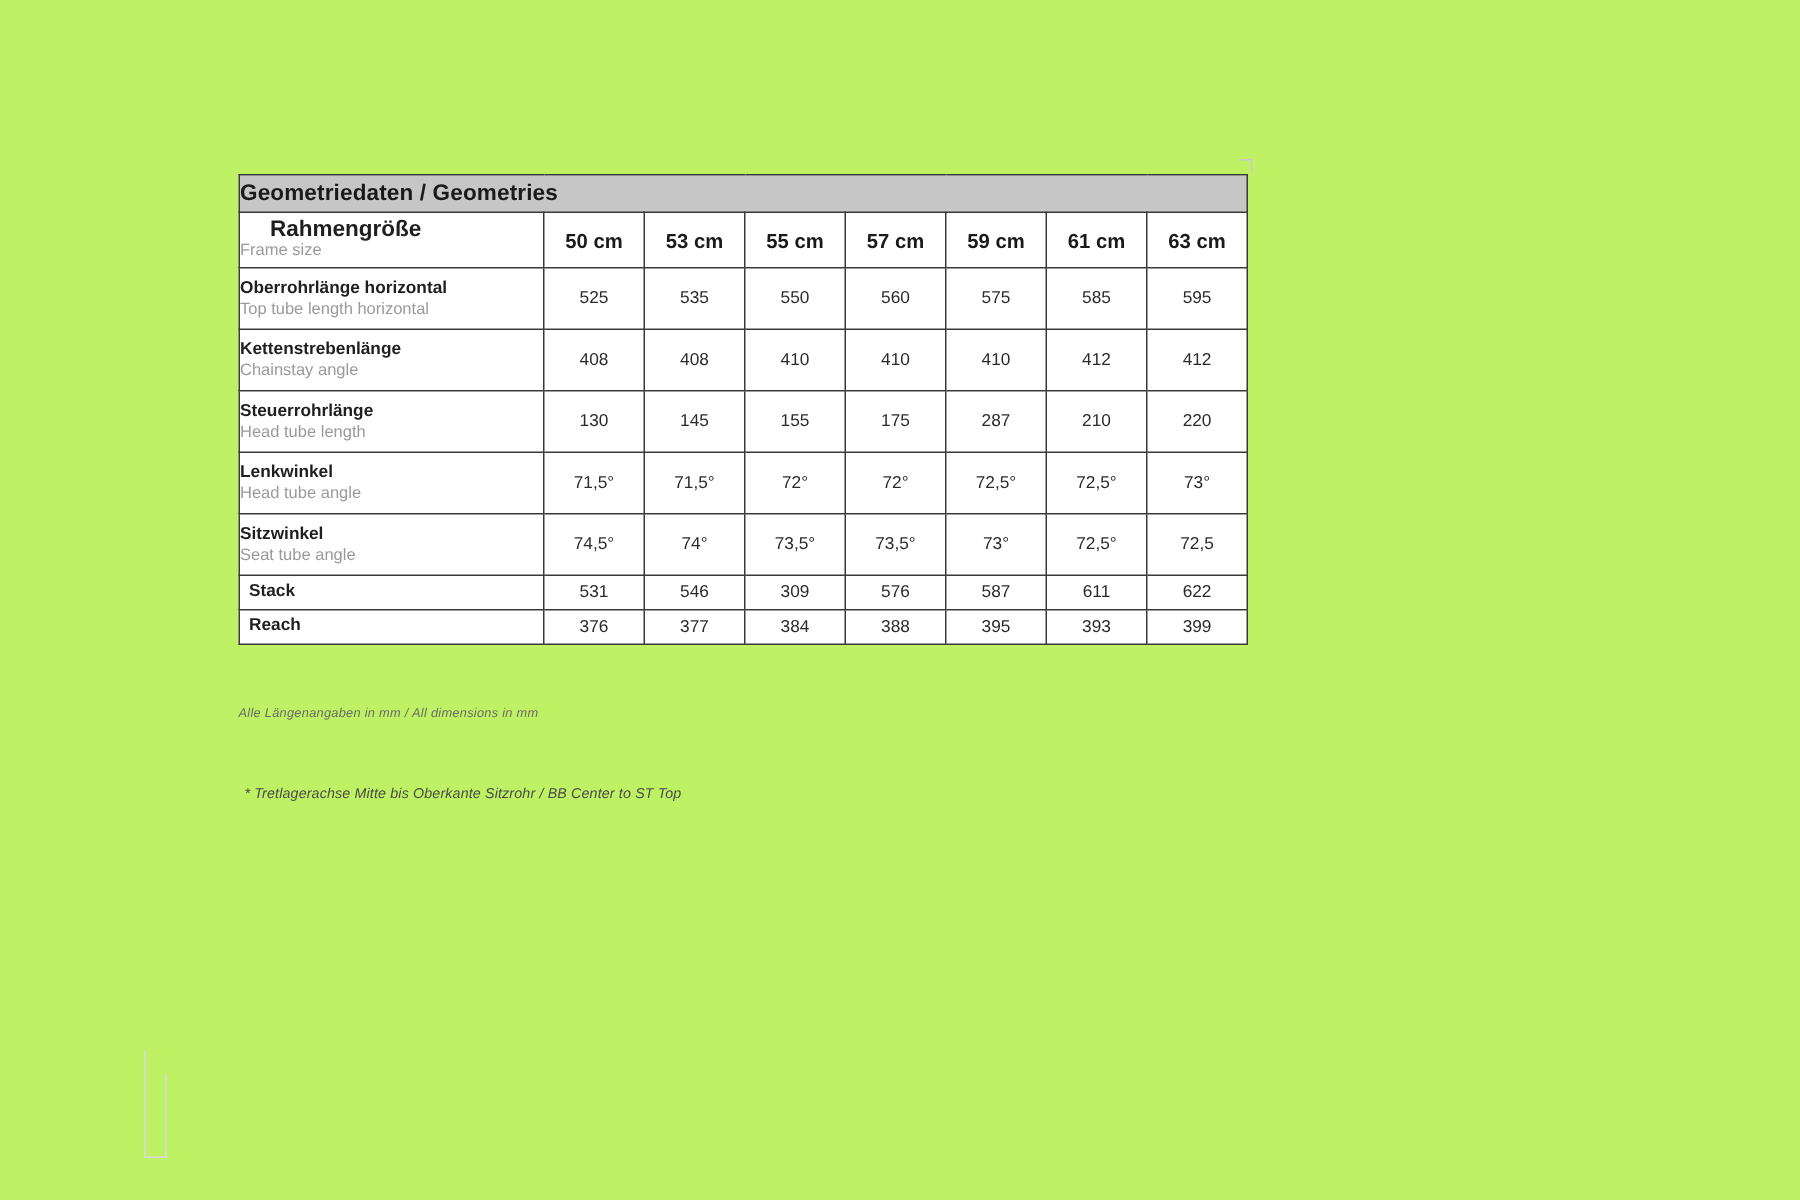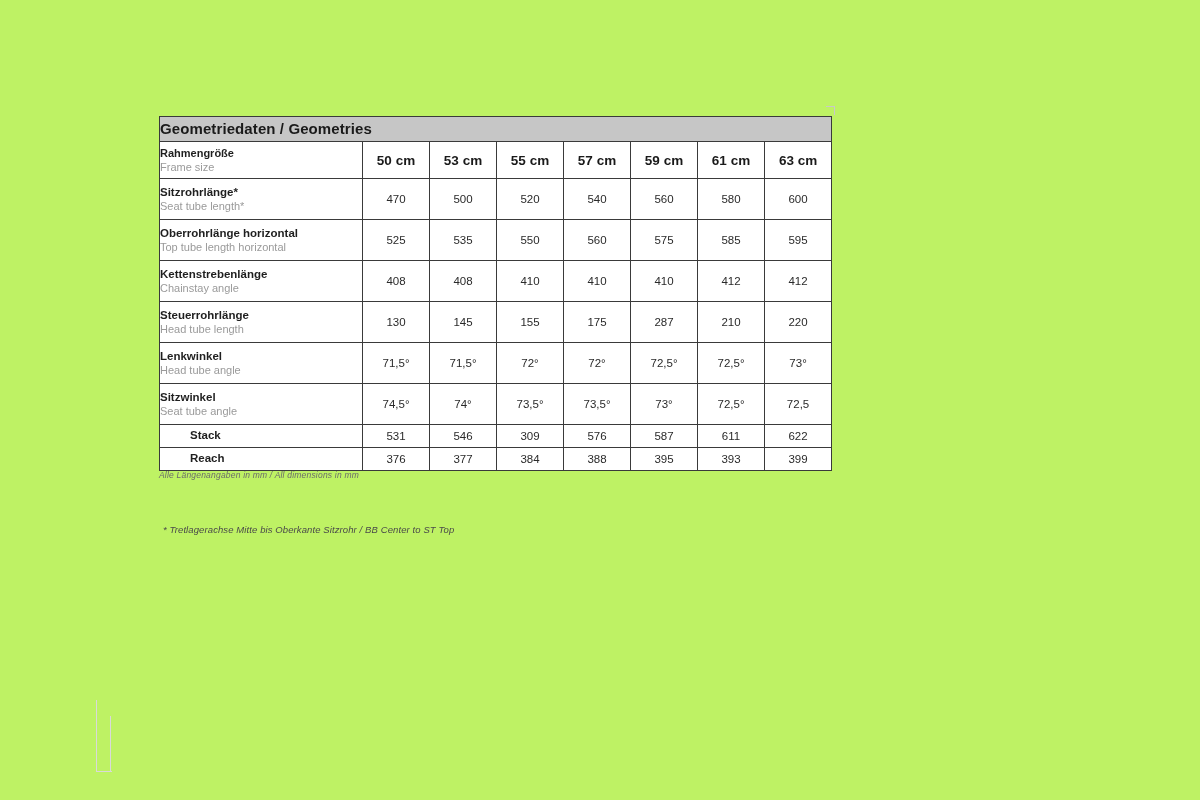--- a/index.html
+++ b/index.html
@@ -68,25 +68,26 @@
     letter-spacing: 0.1px;
     line-height: 18px;
   }
 
   
   .hdr-label {
     padding: 4px 6px 4px 6px;
     height: 36px;
   }
   .hdr-label .de {
-    font-size: 11px;
+    font-size: 15px;
     font-weight: bold;
     color: #1f1f1f;
     line-height: 14px;
     white-space: nowrap;
+    margin-left: 20px;
   }
   .hdr-label .en {
     font-size: 11px;
     color: #9a9a9a;
     line-height: 14px;
     white-space: nowrap;
   }
   .hdr-size {
     text-align: center;
     font-size: 13.5px;
@@ -114,21 +115,21 @@
     white-space: nowrap;
   }
   .cell {
     text-align: center;
     font-size: 11.5px;
     color: #2a2a2a;
   }
 
   
   tr.compact .row-label { height: 19px; padding: 1px 6px 2px 6px; }
-  tr.compact .row-label .de { font-size: 11.5px; line-height: 15px; margin-left: 24px; }
+  tr.compact .row-label .de { font-size: 11.5px; line-height: 15px; }
   tr.compact .cell { font-size: 11.5px; }
 
   .col-label { width: 203px; }
   .col-size  { width: 67px; }
 
   .note-center {
     position: absolute;
     left: 159px;
     top: 470px;
     width: 672px;
@@ -184,33 +185,20 @@
             <div class="en">Frame size</div>
           </td>
           <td class="hdr-size">50 cm</td>
           <td class="hdr-size">53 cm</td>
           <td class="hdr-size">55 cm</td>
           <td class="hdr-size">57 cm</td>
           <td class="hdr-size">59 cm</td>
           <td class="hdr-size">61 cm</td>
           <td class="hdr-size">63 cm</td>
         </tr>
-      <tr>
-            <td class="row-label">
-              <div class="de">Sitzrohrlänge*</div>
-              <div class="en">Seat tube length*</div>
-            </td>
-            <td class="cell">470</td>
-            <td class="cell">500</td>
-            <td class="cell">520</td>
-            <td class="cell">540</td>
-            <td class="cell">560</td>
-            <td class="cell">580</td>
-            <td class="cell">600</td>
-          </tr>
           <tr>
             <td class="row-label">
               <div class="de">Oberrohrlänge horizontal</div>
               <div class="en">Top tube length horizontal</div>
             </td>
             <td class="cell">525</td>
             <td class="cell">535</td>
             <td class="cell">550</td>
             <td class="cell">560</td>
             <td class="cell">575</td>

